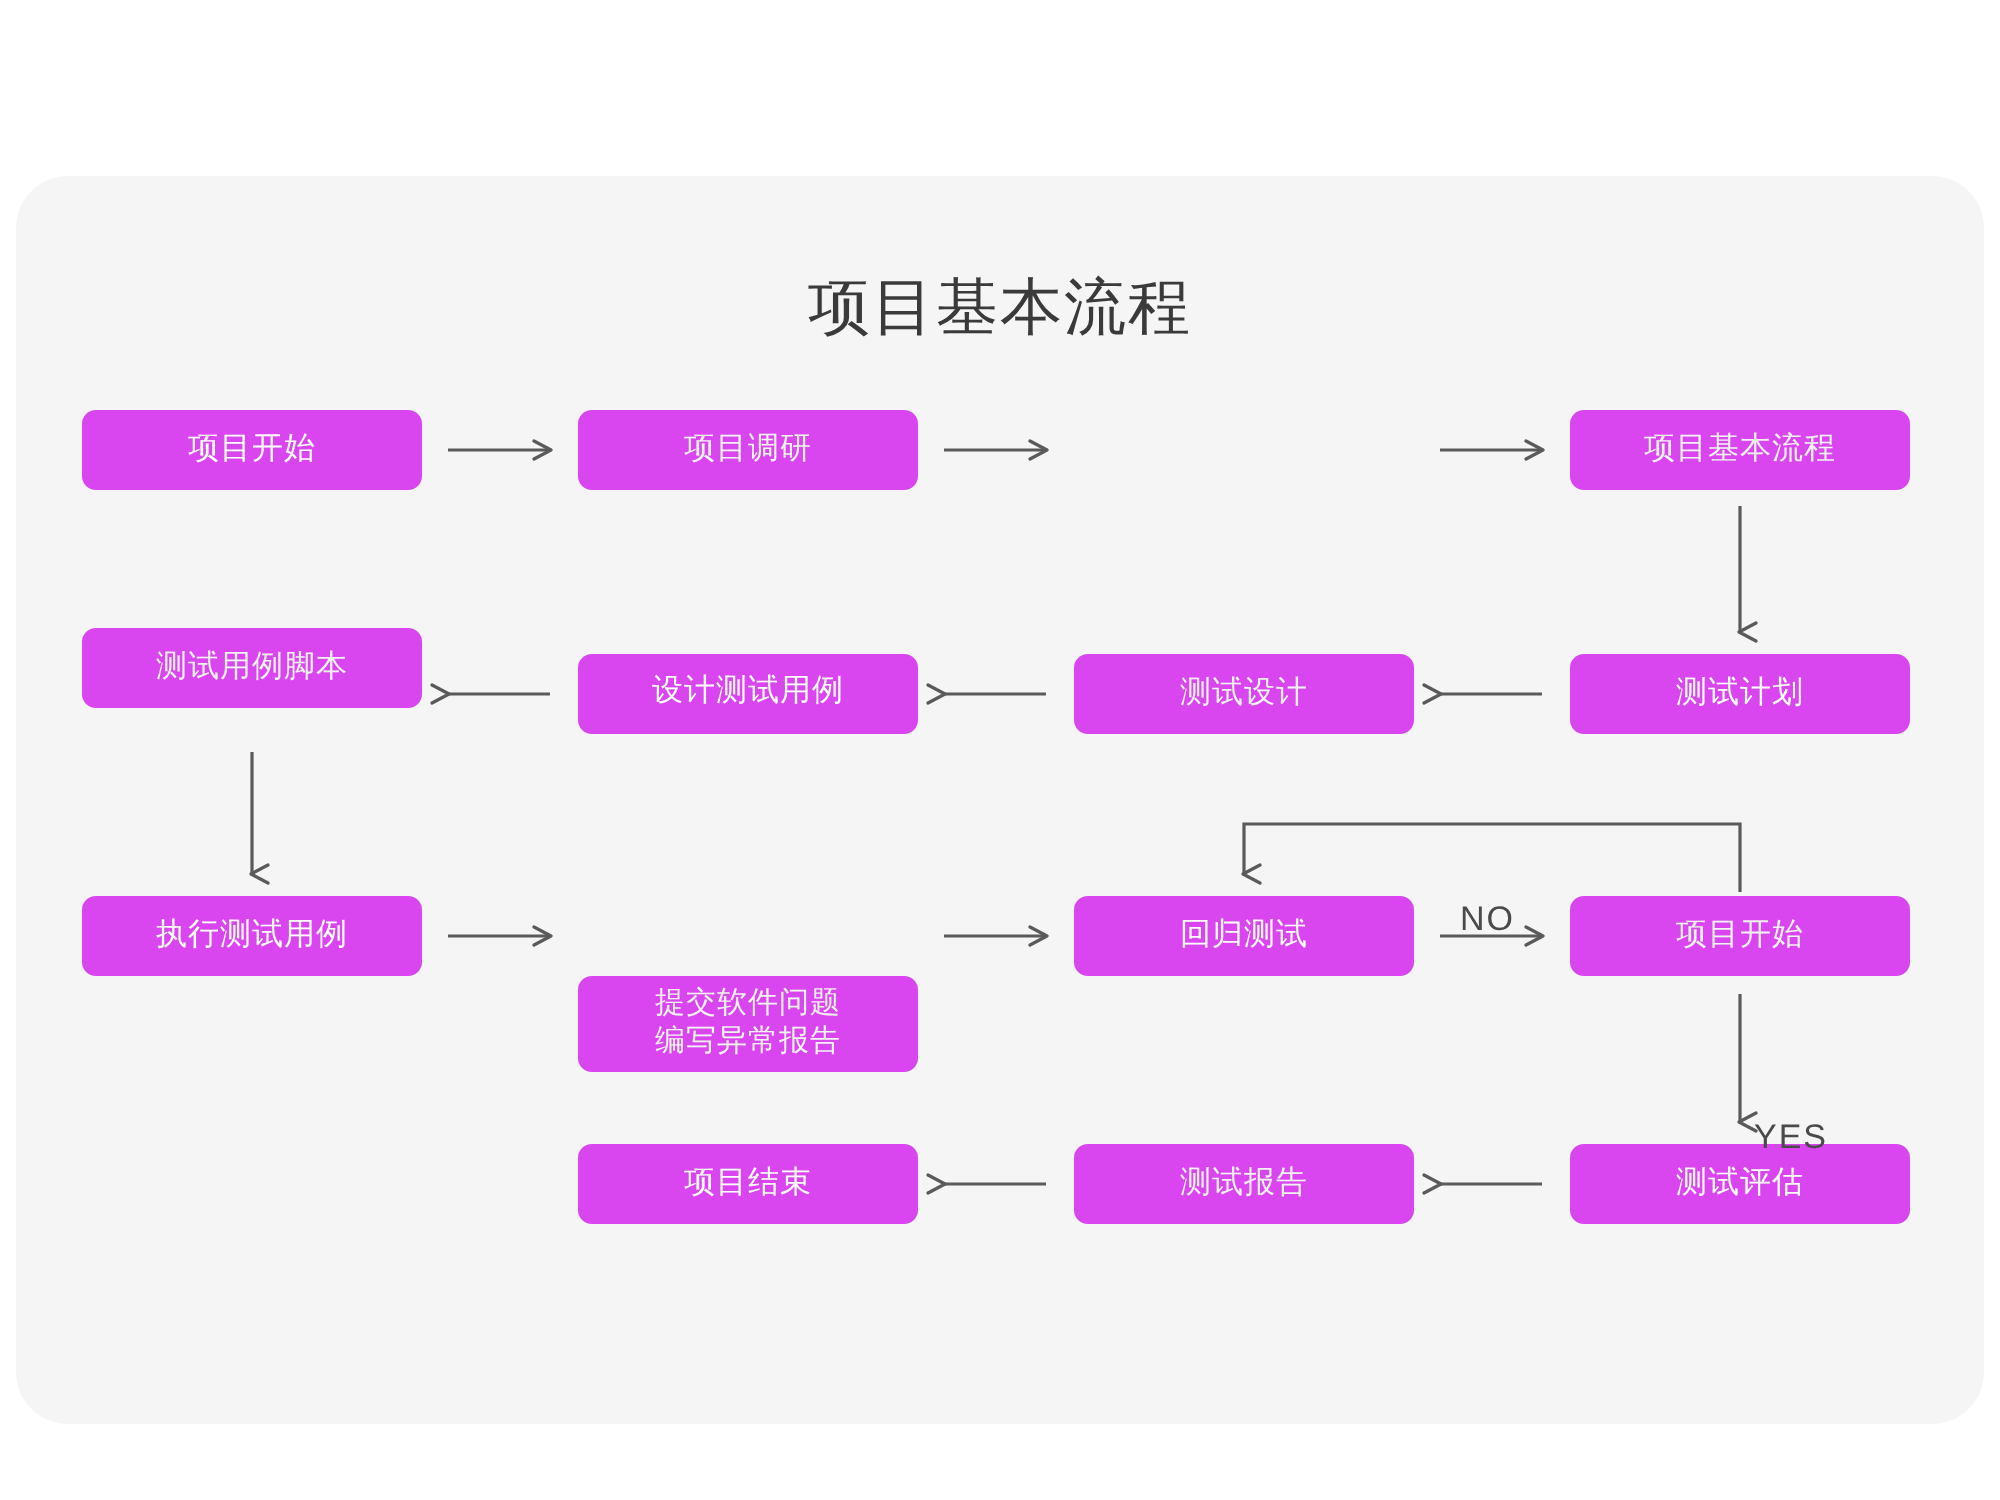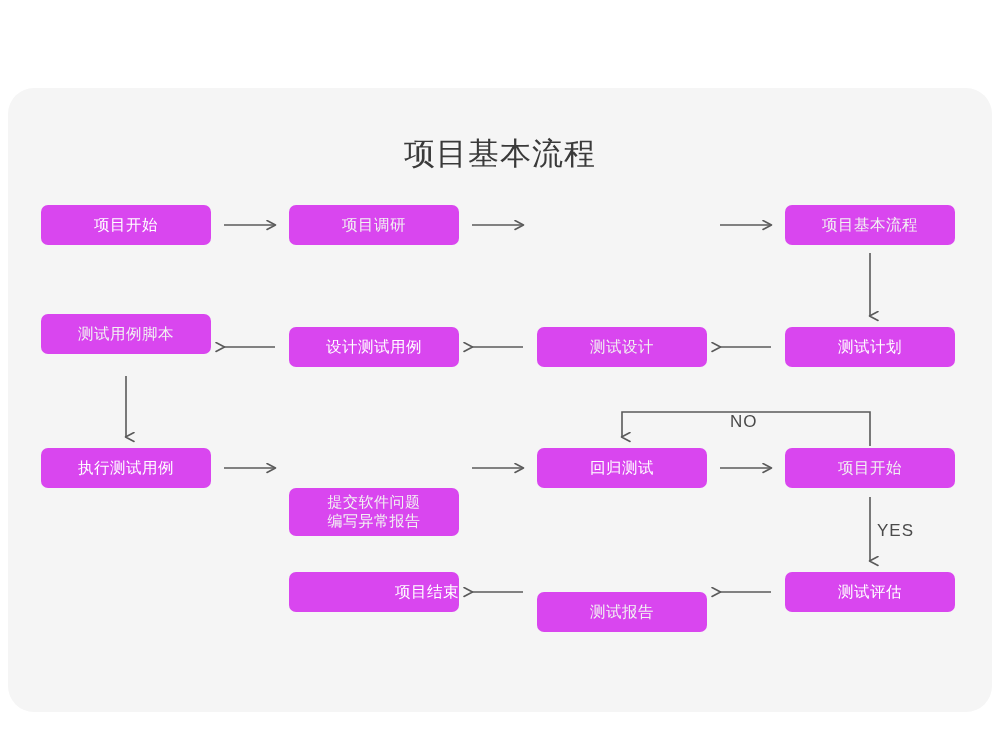--- a/index.html
+++ b/index.html
@@ -73,20 +73,21 @@
     top: 0;
     width: 1000px;
     height: 750px;
     pointer-events: none;
   }
   .edge-label {
     position: absolute;
     font-size: 17px;
     color: #4a4a4a;
     letter-spacing: 1px;
+    margin-top: 38px;
   }
 </style>
 </head>
 <body>
 
 <div id="stage">
 
   <div class="card"></div>
 
   <div class="title">
@@ -99,21 +100,21 @@
   <div class="node gray" style="left:289px; top:205px;">
     <span class="txt">项目调研</span>
   </div>
   <div class="node gray" style="left:785px; top:205px;">
     <span class="txt">项目基本流程</span>
   </div>
 
   <div class="node gray" style="left:41px; top:314px;">
     <span class="txt">测试用例脚本</span>
   </div>
-  <div class="node purple" style="left:289px; top:327px;">
+  <div class="node purple" style="left:289px; top:327px;font-family:Liberation Mono, monospace;">
     <span class="txt">设计测试用例</span>
   </div>
   <div class="node purple" style="left:785px; top:327px;">
     <span class="txt">测试计划</span>
   </div>
   <div class="node gray" style="left:537px; top:327px;">
     <span class="txt">测试设计</span>
   </div>
 
   <div class="node purple" style="left:41px; top:448px;">
@@ -123,24 +124,24 @@
     <span class="txt">提交软件问题
 编写异常报告</span>
   </div>
   <div class="node purple" style="left:537px; top:448px;">
     <span class="txt">回归测试</span>
   </div>
   <div class="node gray" style="left:785px; top:448px;">
     <span class="txt">项目开始</span>
   </div>
 
-  <div class="node purple" style="left:289px; top:572px;justify-content:flex-end;">
+  <div class="node purple" style="left:289px; top:572px;">
     <span class="txt">项目结束</span>
   </div>
-  <div class="node gray" style="left:537px; top:592px;">
+  <div class="node gray" style="left:537px; top:572px;">
     <span class="txt">测试报告</span>
   </div>
   <div class="node purple" style="left:785px; top:572px;">
     <span class="txt">测试评估</span>
   </div>
 
   <div class="edge-label" style="left:730px; top:412px;">NO</div>
   <div class="edge-label" style="left:877px; top:521px;">YES</div>
 
   <svg class="arrow-svg" viewBox="0 0 1000 750">

